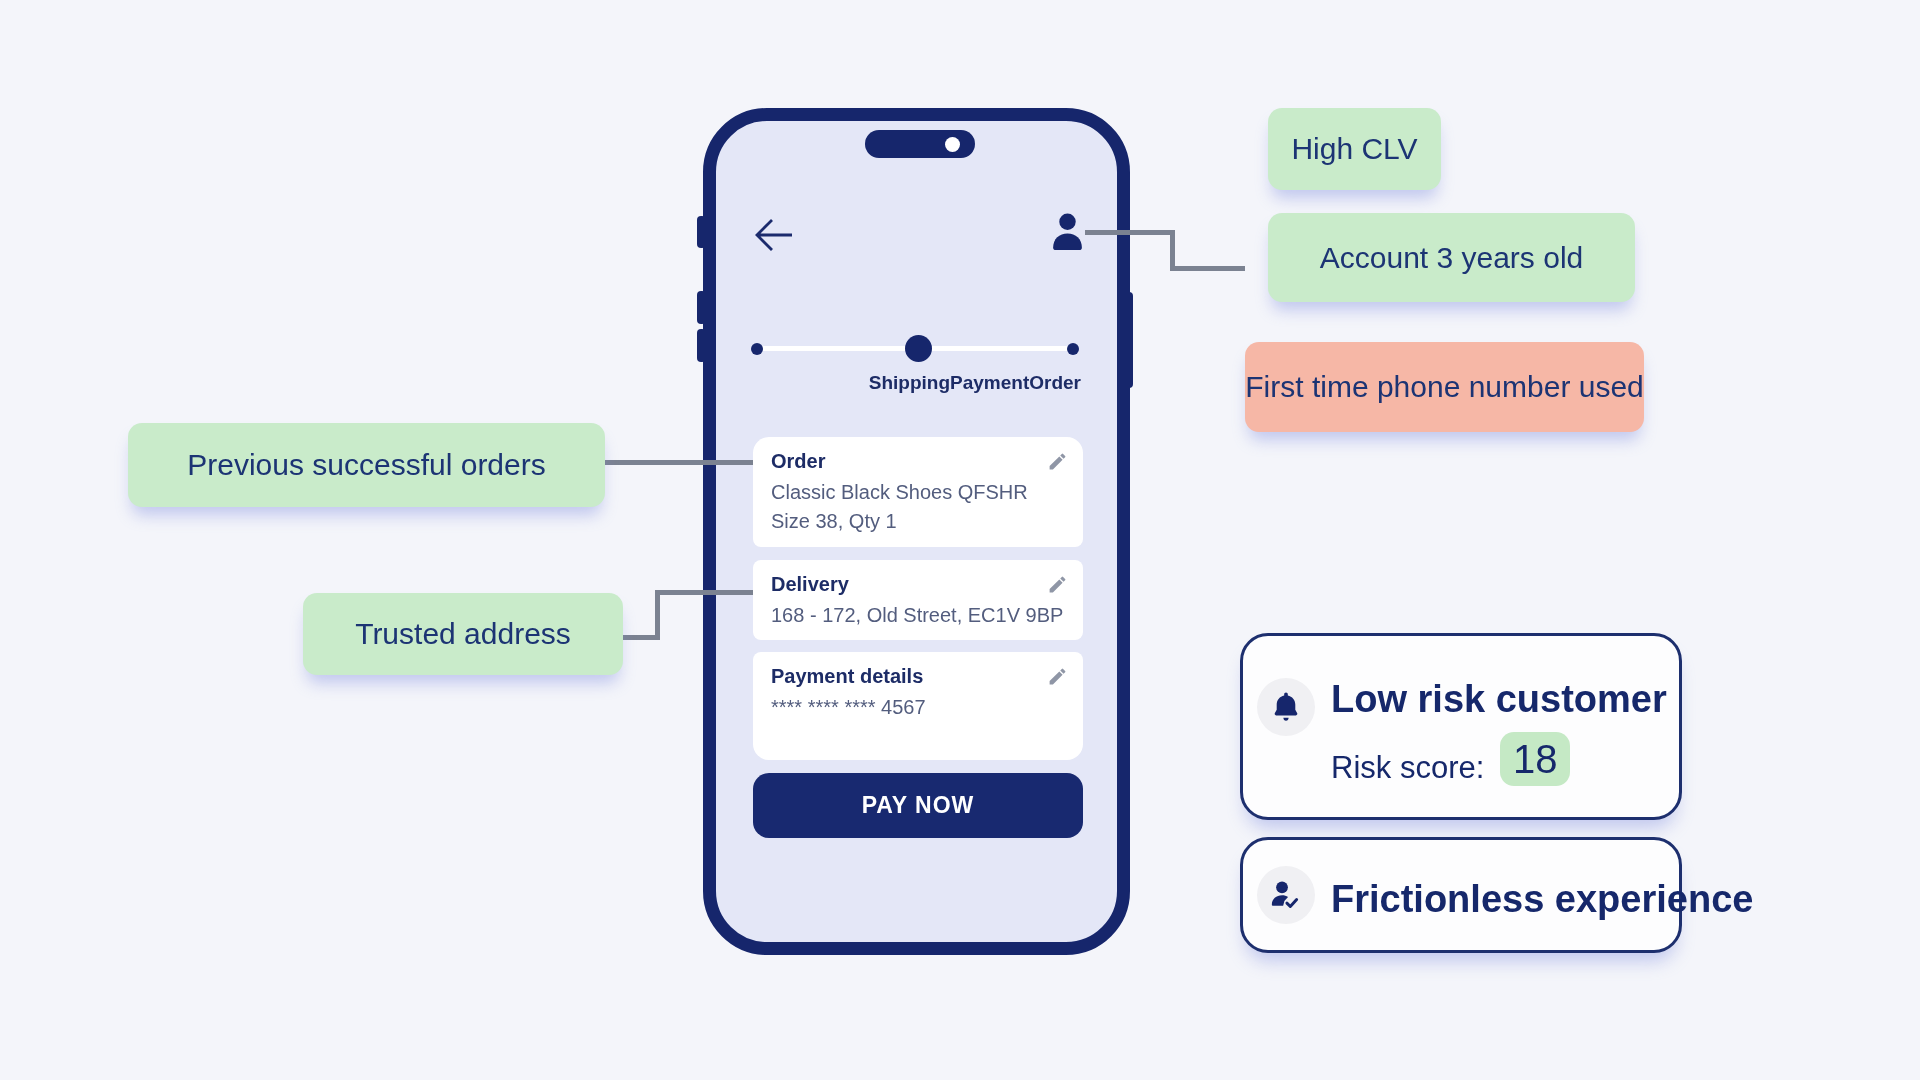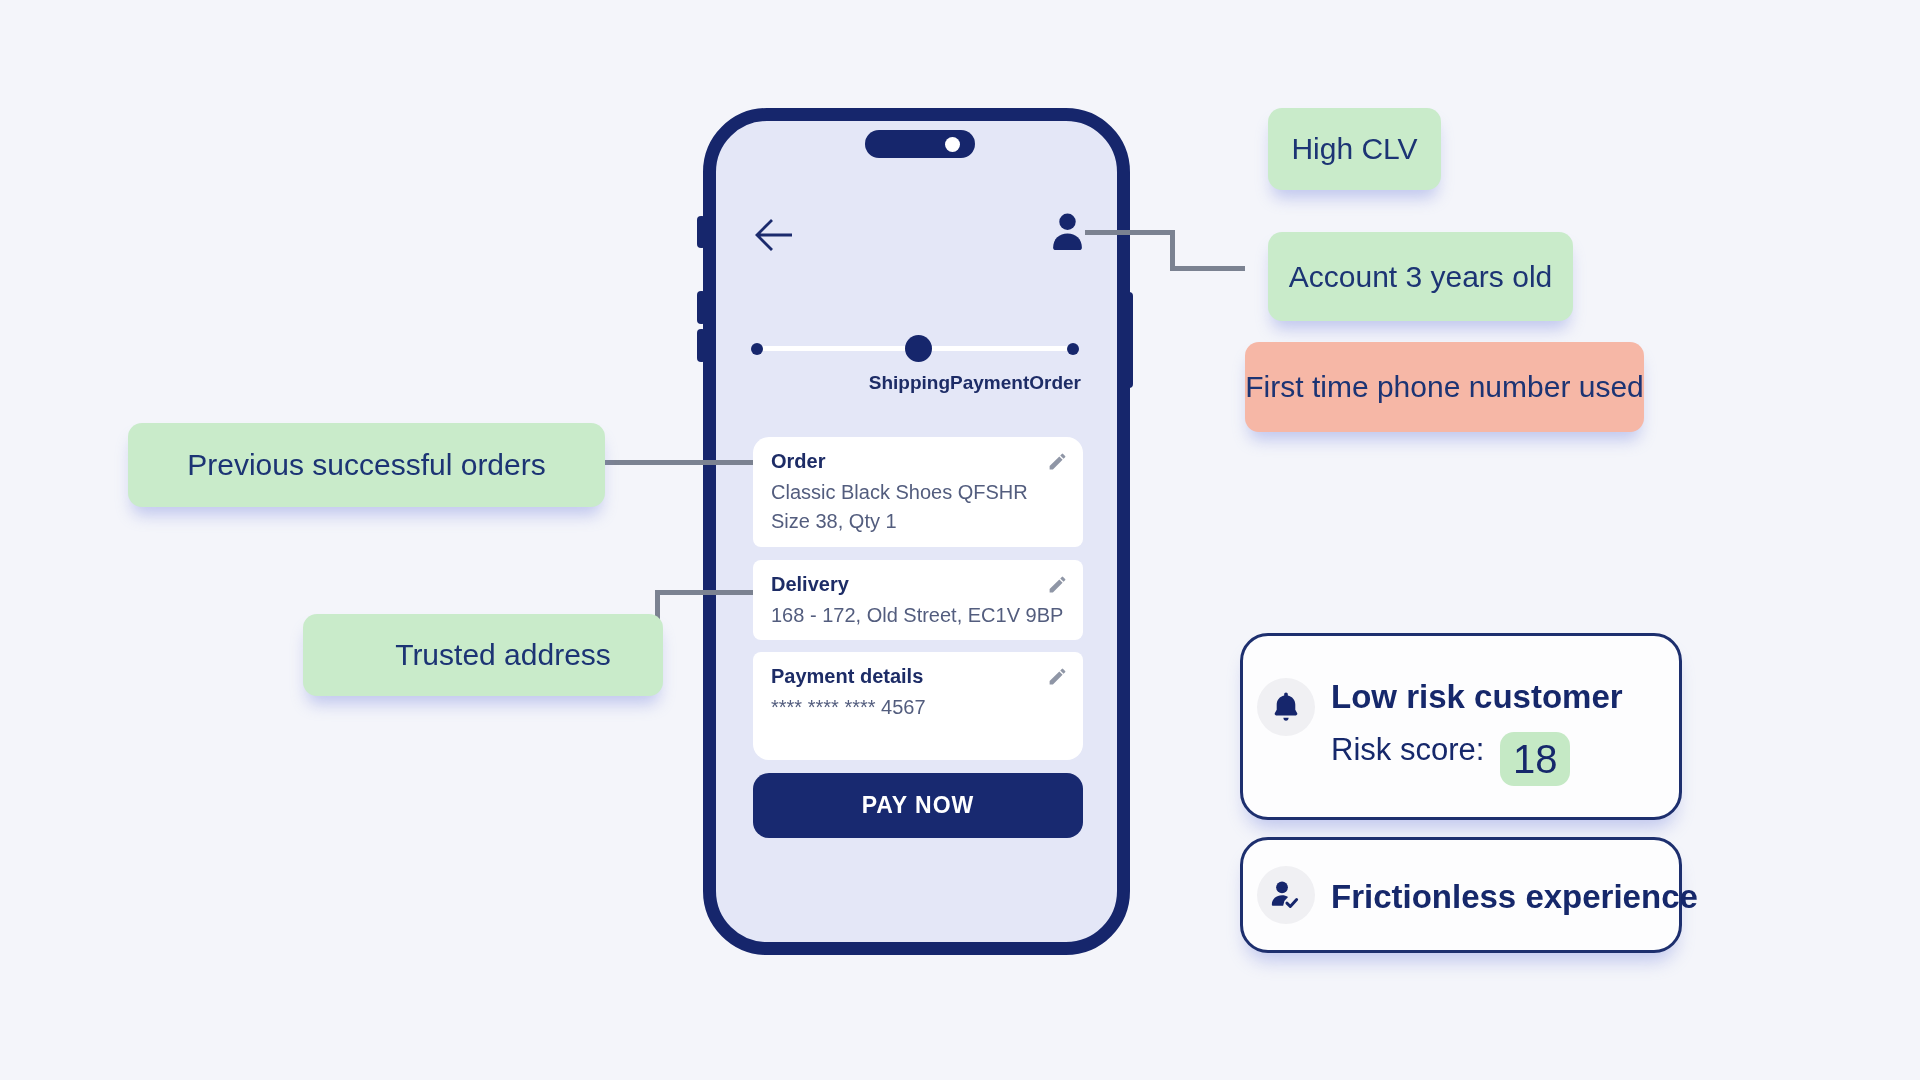--- a/index.html
+++ b/index.html
@@ -48,22 +48,22 @@
   .tag.negative{background:#f6b7a6;}
 
   .conn{position:absolute;background:#7b8291;z-index:3;}
 
   
   .sum-card{position:absolute;left:1240px;width:442px;background:#fdfdfe;
             border:3px solid #1d2f6e;border-radius:28px;box-sizing:border-box;z-index:2;
             box-shadow:0 14px 18px -6px rgba(130,145,225,0.45);}
   .icon-circle{position:absolute;left:14px;width:58px;height:58px;background:#f0f0f3;
                border-radius:50%;display:flex;align-items:center;justify-content:center;}
-  .sum-title{position:absolute;left:88px;font-size:33px;font-weight:700;color:#16286b;white-space:nowrap;}
-  .risk-row{position:absolute;left:88px;top:96px;display:flex;align-items:flex-start;gap:16px;
+  .sum-title{position:absolute;left:88px;font-size:38px;font-weight:700;color:#16286b;white-space:nowrap;}
+  .risk-row{position:absolute;left:88px;top:96px;display:flex;align-items:flex-end;gap:16px;
             font-size:31px;font-weight:500;color:#16286b;}
   .risk-badge{display:inline-flex;align-items:center;justify-content:center;
               background:#c5e9c5;border-radius:14px;min-width:50px;height:54px;
               padding:0 10px;font-size:40px;font-weight:500;color:#16286b;}
 </style>
 </head>
 <body>
 
 <div class="stage">
 
@@ -138,24 +138,24 @@
         <svg width="21" height="21" viewBox="0 0 24 24" fill="#8f96a6">
           <path d="M3 17.25V21h3.75L17.81 9.94l-3.75-3.75L3 17.25zM20.71 7.04a1 1 0 0 0 0-1.41l-2.34-2.34a1 1 0 0 0-1.41 0l-1.83 1.83 3.75 3.75 1.83-1.83z"></path>
         </svg>
       </div>
     </div>
 
     <button class="pay-btn">PAY NOW</button>
   </div>
 
   <div class="tag positive" style="left:105px;top:423px;width:477px;height:84px;">Previous successful orders</div>
-  <div class="tag positive" style="left:280px;top:614px;width:320px;height:82px;padding-left:40px;">Trusted address</div>
+  <div class="tag positive" style="left:280px;top:593px;width:320px;height:82px;">Trusted address</div>
 
   <div class="tag positive" style="left:1245px;top:108px;width:173px;height:82px;">High CLV</div>
-  <div class="tag positive" style="left:1245px;top:232px;width:305px;height:89px;">Account 3 years old</div>
+  <div class="tag positive" style="left:1245px;top:213px;width:367px;height:89px;">Account 3 years old</div>
   <div class="tag negative" style="left:1245px;top:342px;width:399px;height:90px;">First time phone number used</div>
 
   <div class="sum-card" style="top:633px;height:187px;">
     <div class="icon-circle" style="top:42px;">
       <svg width="32" height="34" viewBox="0 0 28 30" fill="#16266c">
         <path d="M14 2.2c.9 0 1.6.7 1.6 1.6v1c3.9.8 6.6 4 6.6 8v4.6l1.7 3.2c.4.8-.2 1.8-1.1 1.8H5.2c-.9 0-1.5-1-1.1-1.8l1.7-3.2v-4.6c0-4 2.7-7.2 6.6-8v-1c0-.9.7-1.6 1.6-1.6z"></path>
         <path d="M11.7 24.5h4.6c0 1.5-1 2.7-2.3 2.7s-2.3-1.2-2.3-2.7z"></path>
       </svg>
     </div>
     <div class="sum-title" style="top:42px;">Low risk customer</div>

